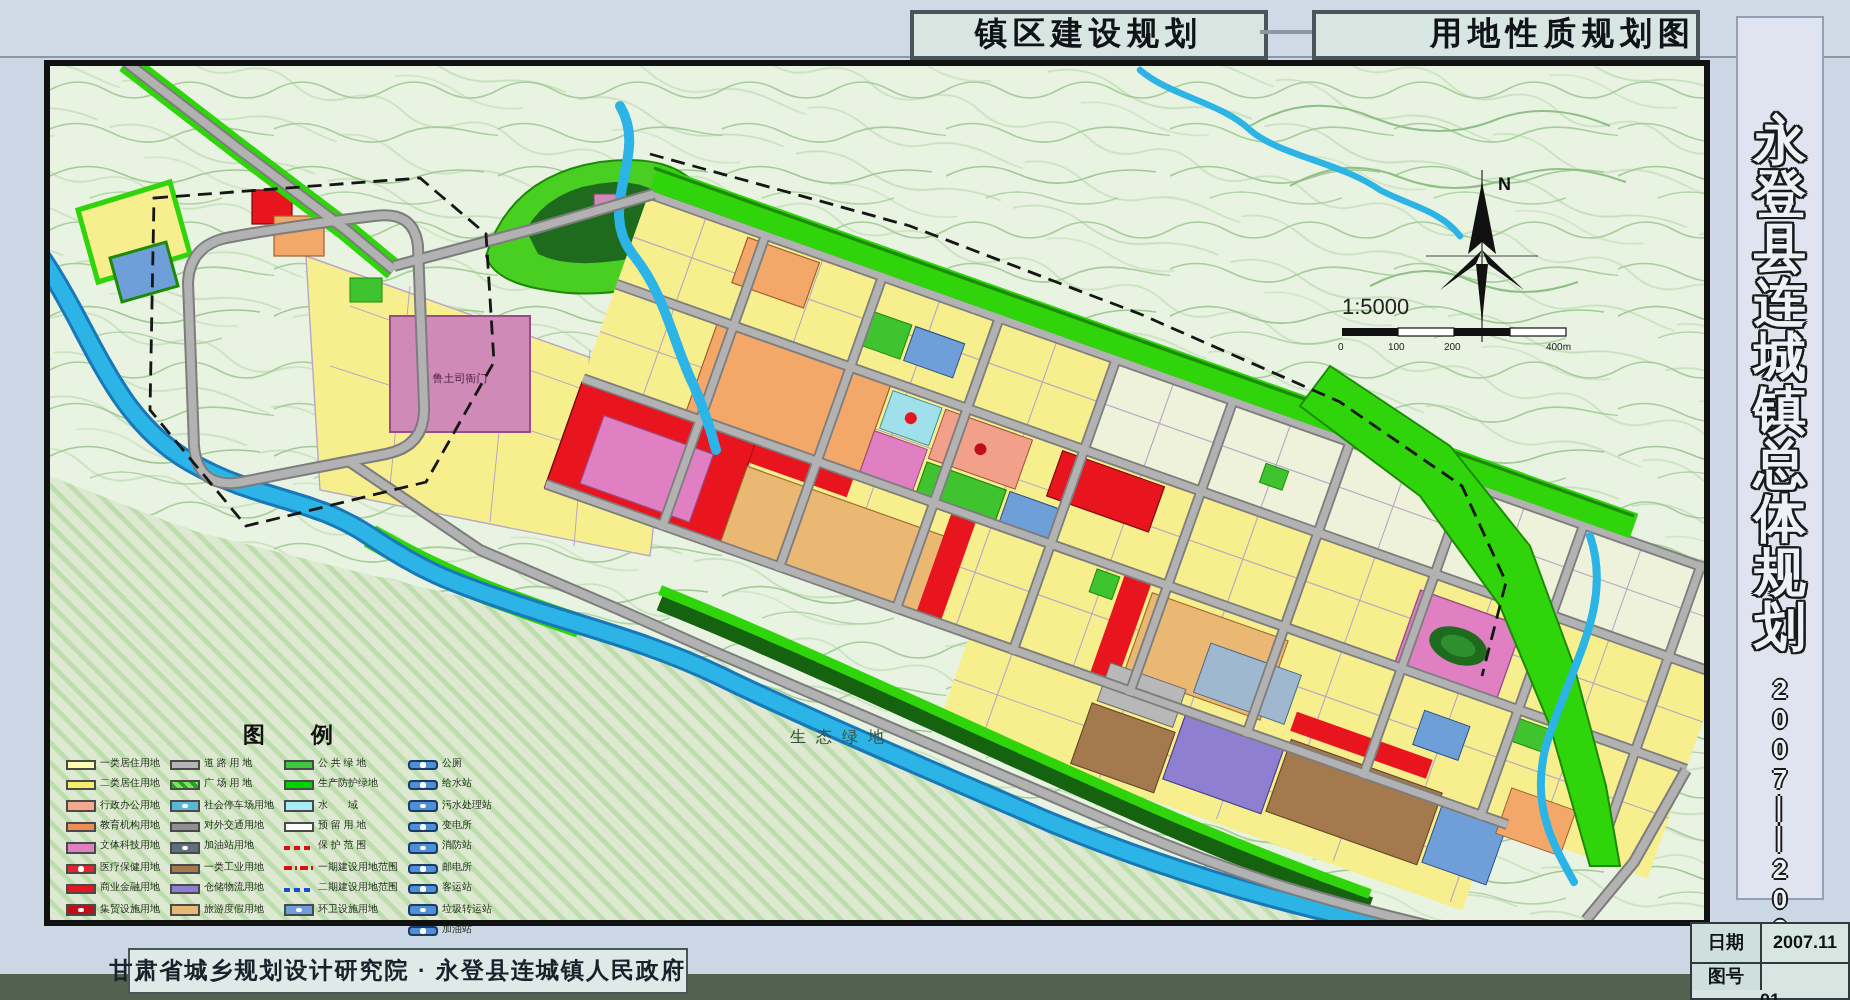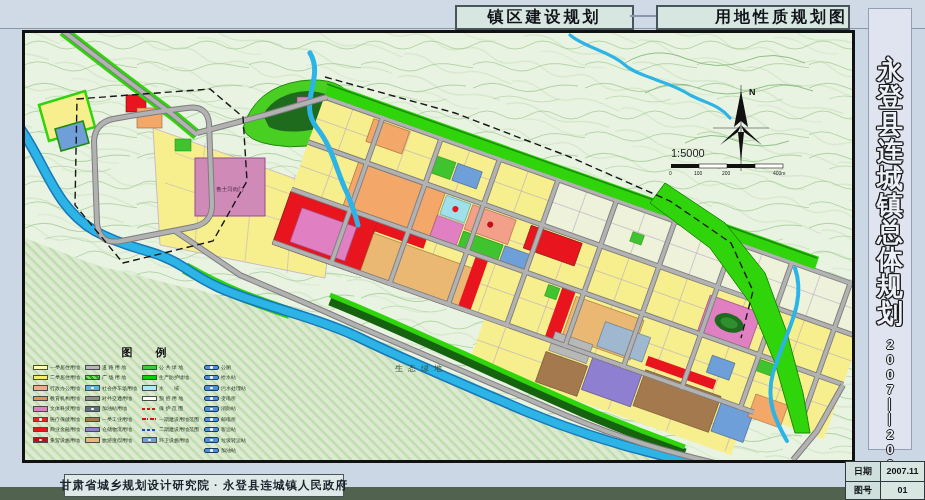--- a/index.html
+++ b/index.html
@@ -26,32 +26,32 @@
        text-shadow:-1.2px 0 #1a1a1a,1.2px 0 #1a1a1a,0 -1.2px #1a1a1a,0 1.2px #1a1a1a,
                    -1px -1px #1a1a1a,1px 1px #1a1a1a,-1px 1px #1a1a1a,1px -1px #1a1a1a;}
   .vyears{display:flex;flex-direction:column;align-items:center;padding-top:10px;}
   .vyears .vchar{font-size:13px;line-height:15px;font-weight:bold;color:#eef1f8;
        text-shadow:-1px 0 #1a1a1a,1px 0 #1a1a1a,0 -1px #1a1a1a,0 1px #1a1a1a;}
   .vchar.vdash{transform:rotate(90deg);}
   
   .stamp-table{position:absolute;left:845px;top:461px;width:80px;height:39px;
                border:1.5px solid #2e3a3e;box-sizing:border-box;background:#d8e6e2;}
   .stamp-row{display:flex;height:50%;box-sizing:border-box;}
-  .stamp-row + .stamp-row{border-top:1.5px solid #2e3a3e;}
+  .stamp-row + .stamp-row{border-top:1.5px solid #2e3a3e;flex-direction:column;}
   .stamp-label{width:34px;border-right:1.5px solid #2e3a3e;display:flex;align-items:center;
                justify-content:center;font-size:9px;font-weight:bold;color:#101418;background:#cfe0dc;}
   .stamp-value{flex:1;display:flex;align-items:center;justify-content:center;font-size:9px;
                font-weight:bold;color:#101418;}
   
   .bottom-strip{position:absolute;left:0;top:487px;width:845px;height:13px;background:#51624f;}
   .credit-box{position:absolute;left:64px;top:474px;width:278px;height:21px;background:#dfe9e8;
-              border:1.5px solid #46565a;display:flex;align-items:center;justify-content:center;
+              border:1.5px solid #46565a;display:flex;align-items:center;justify-content:flex-end;
               font-size:11.5px;font-weight:bold;color:#17222a;letter-spacing:1px;white-space:nowrap;}
   
-  .legend{position:absolute;left:8px;top:312px;width:232px;color:#23331f;}
+  .legend{position:absolute;left:8px;top:327px;width:232px;color:#23331f;}
   .legend-title{text-align:center;font-size:11px;font-weight:bold;letter-spacing:10px;
                 color:#111;margin-bottom:3px;}
   .legend-cols{display:flex;gap:5px;}
   .legend-col{display:flex;flex-direction:column;gap:1.8px;}
   .legend-row{display:flex;align-items:center;gap:2px;height:8.6px;white-space:nowrap;}
   .legend-label{font-size:5px;line-height:1;color:#1c2a18;}
   .sw{width:15px;height:5.5px;border:0.5px solid #4a4a4a;box-sizing:border-box;flex:none;
       display:flex;align-items:center;justify-content:center;}
   .sw-dot{width:2.5px;height:2.5px;background:#fff;border-radius:50%;}
   .sw-point{border-radius:2px;border-color:#1c3a66;}

